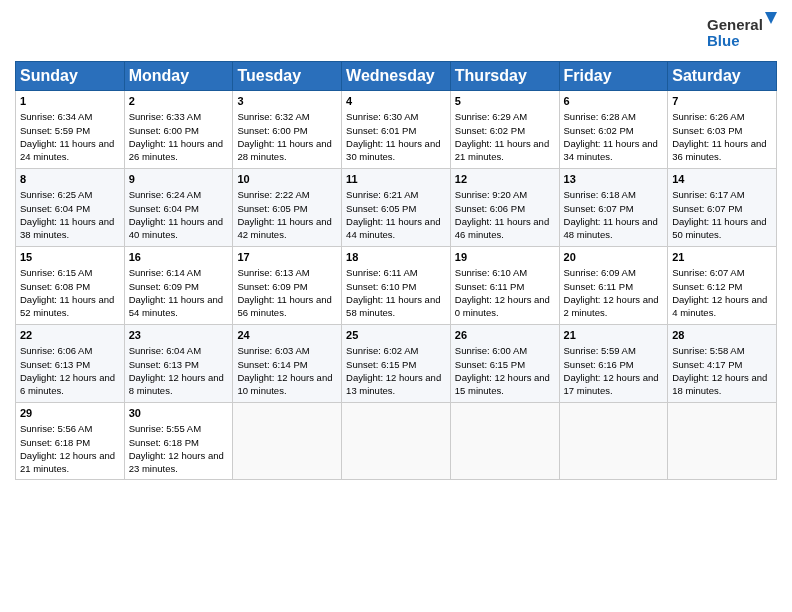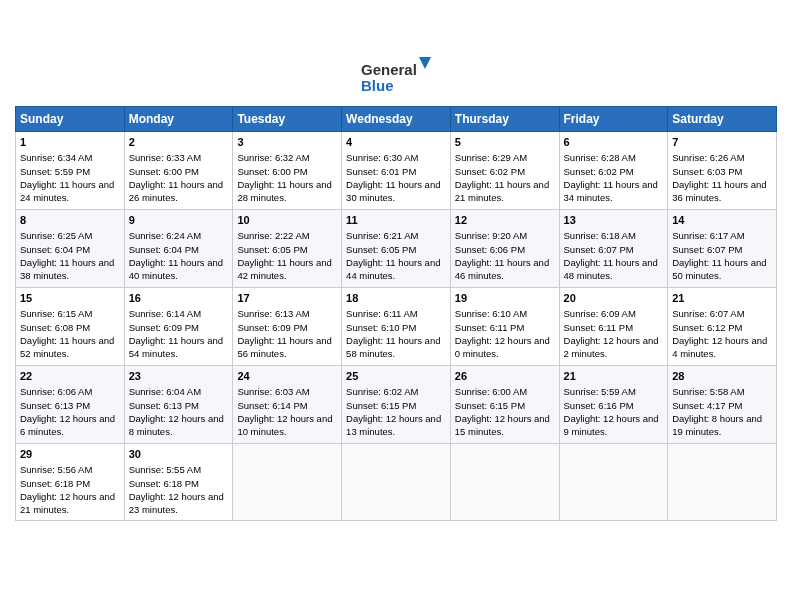--- a/index.html
+++ b/index.html
@@ -11,23 +11,22 @@
       overflow: hidden;
     }
     .page {
       width: 792px;
       height: 612px;
       padding: 10px 15px 10px 15px;
     }
     .header {
       display: flex;
       align-items: flex-start;
-      justify-content: center;
+      justify-content: flex-end;
       margin-bottom: 6px;
-      margin-top: 45px;
     }
     .logo-area {
       display: flex;
       align-items: center;
     }
     .title-area {
       text-align: right;
     }
     .month-title {
       font-size: 32px;
@@ -43,21 +42,21 @@
     .calendar {
       width: 100%;
       border-collapse: collapse;
       font-size: 10px;
     }
     .calendar th {
       background: #2a6fbb;
       color: #fff;
       padding: 5px 4px;
       text-align: left;
-      font-size: 12px;
+      font-size: 16px;
       font-weight: bold;
       border: 1px solid #1a5a9a;
     }
     .calendar td {
       border: 1px solid #ccc;
       padding: 3px 4px;
       vertical-align: top;
       font-size: 9.5px;
       line-height: 1.4;
       height: 78px;
@@ -272,27 +271,27 @@
           <td>
           <span class="day-num">26</span>
           <span>Sunrise: 6:00 AM</span><br>
           <span>Sunset: 6:15 PM</span><br>
           <span>Daylight: 12 hours and 15 minutes.</span>
         </td>
           <td>
           <span class="day-num">21</span>
           <span>Sunrise: 5:59 AM</span><br>
           <span>Sunset: 6:16 PM</span><br>
-          <span>Daylight: 12 hours and 9 minutes.</span>
+          <span>Daylight: 12 hours and 17 minutes.</span>
         </td>
           <td>
           <span class="day-num">28</span>
           <span>Sunrise: 5:58 AM</span><br>
           <span>Sunset: 4:17 PM</span><br>
-          <span>Daylight: 8 hours and 19 minutes.</span>
+          <span>Daylight: 12 hours and 18 minutes.</span>
         </td>
         </tr>
         <tr class="last-row">
           <td>
           <span class="day-num">29</span>
           <span>Sunrise: 5:56 AM</span><br>
           <span>Sunset: 6:18 PM</span><br>
           <span>Daylight: 12 hours and 21 minutes.</span>
         </td>
           <td>

